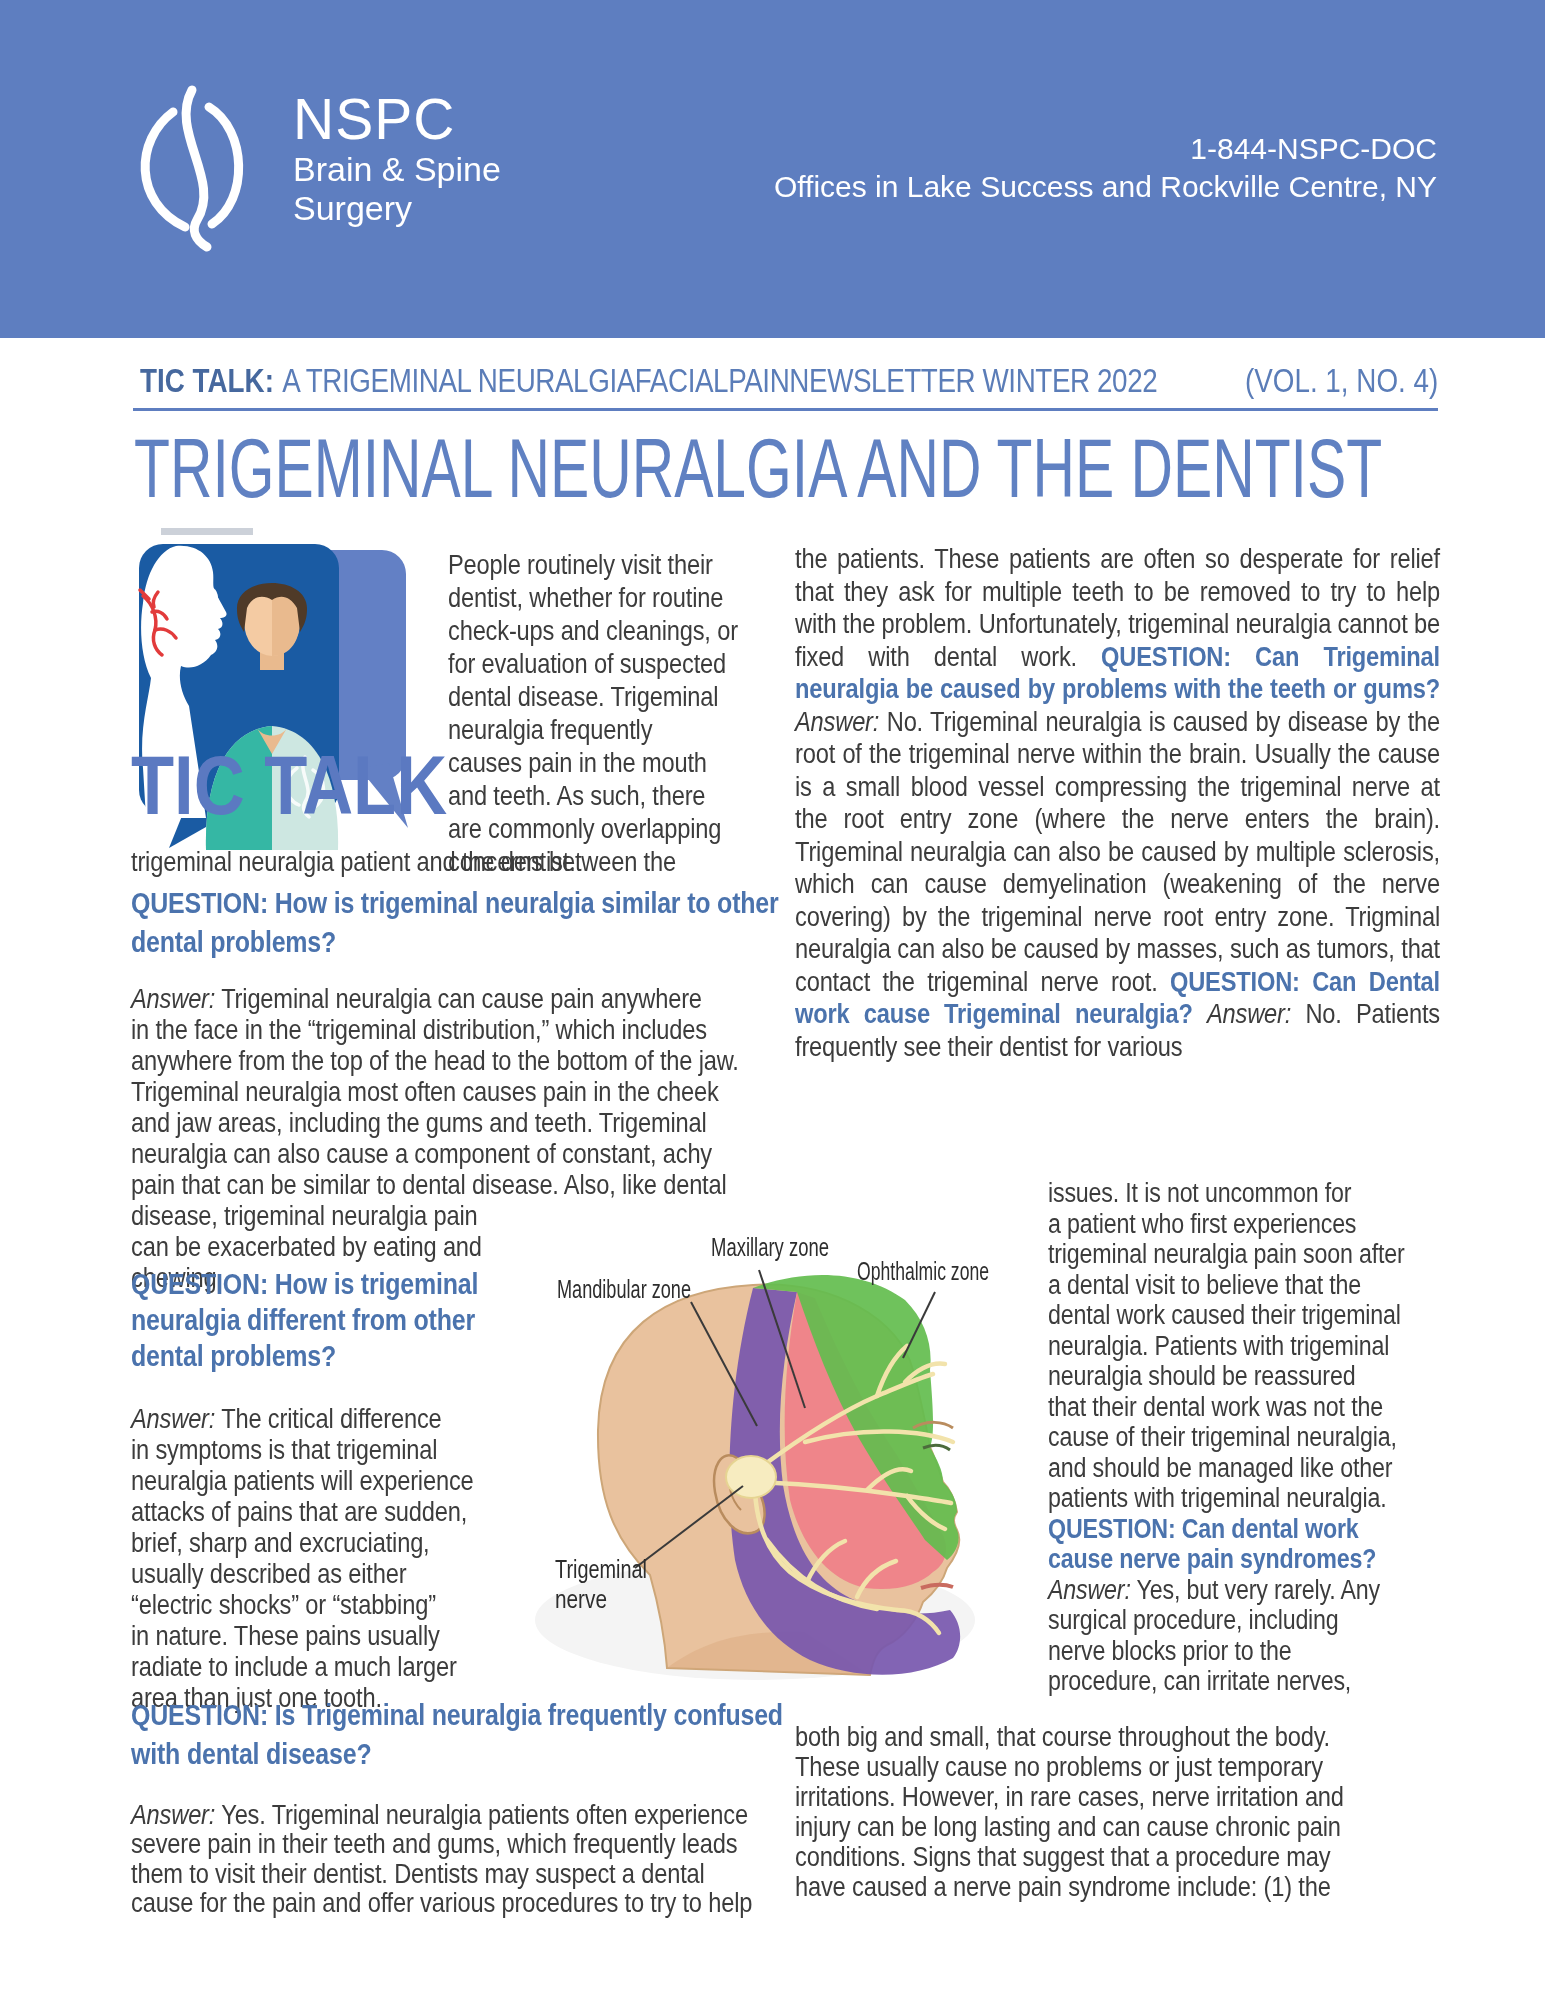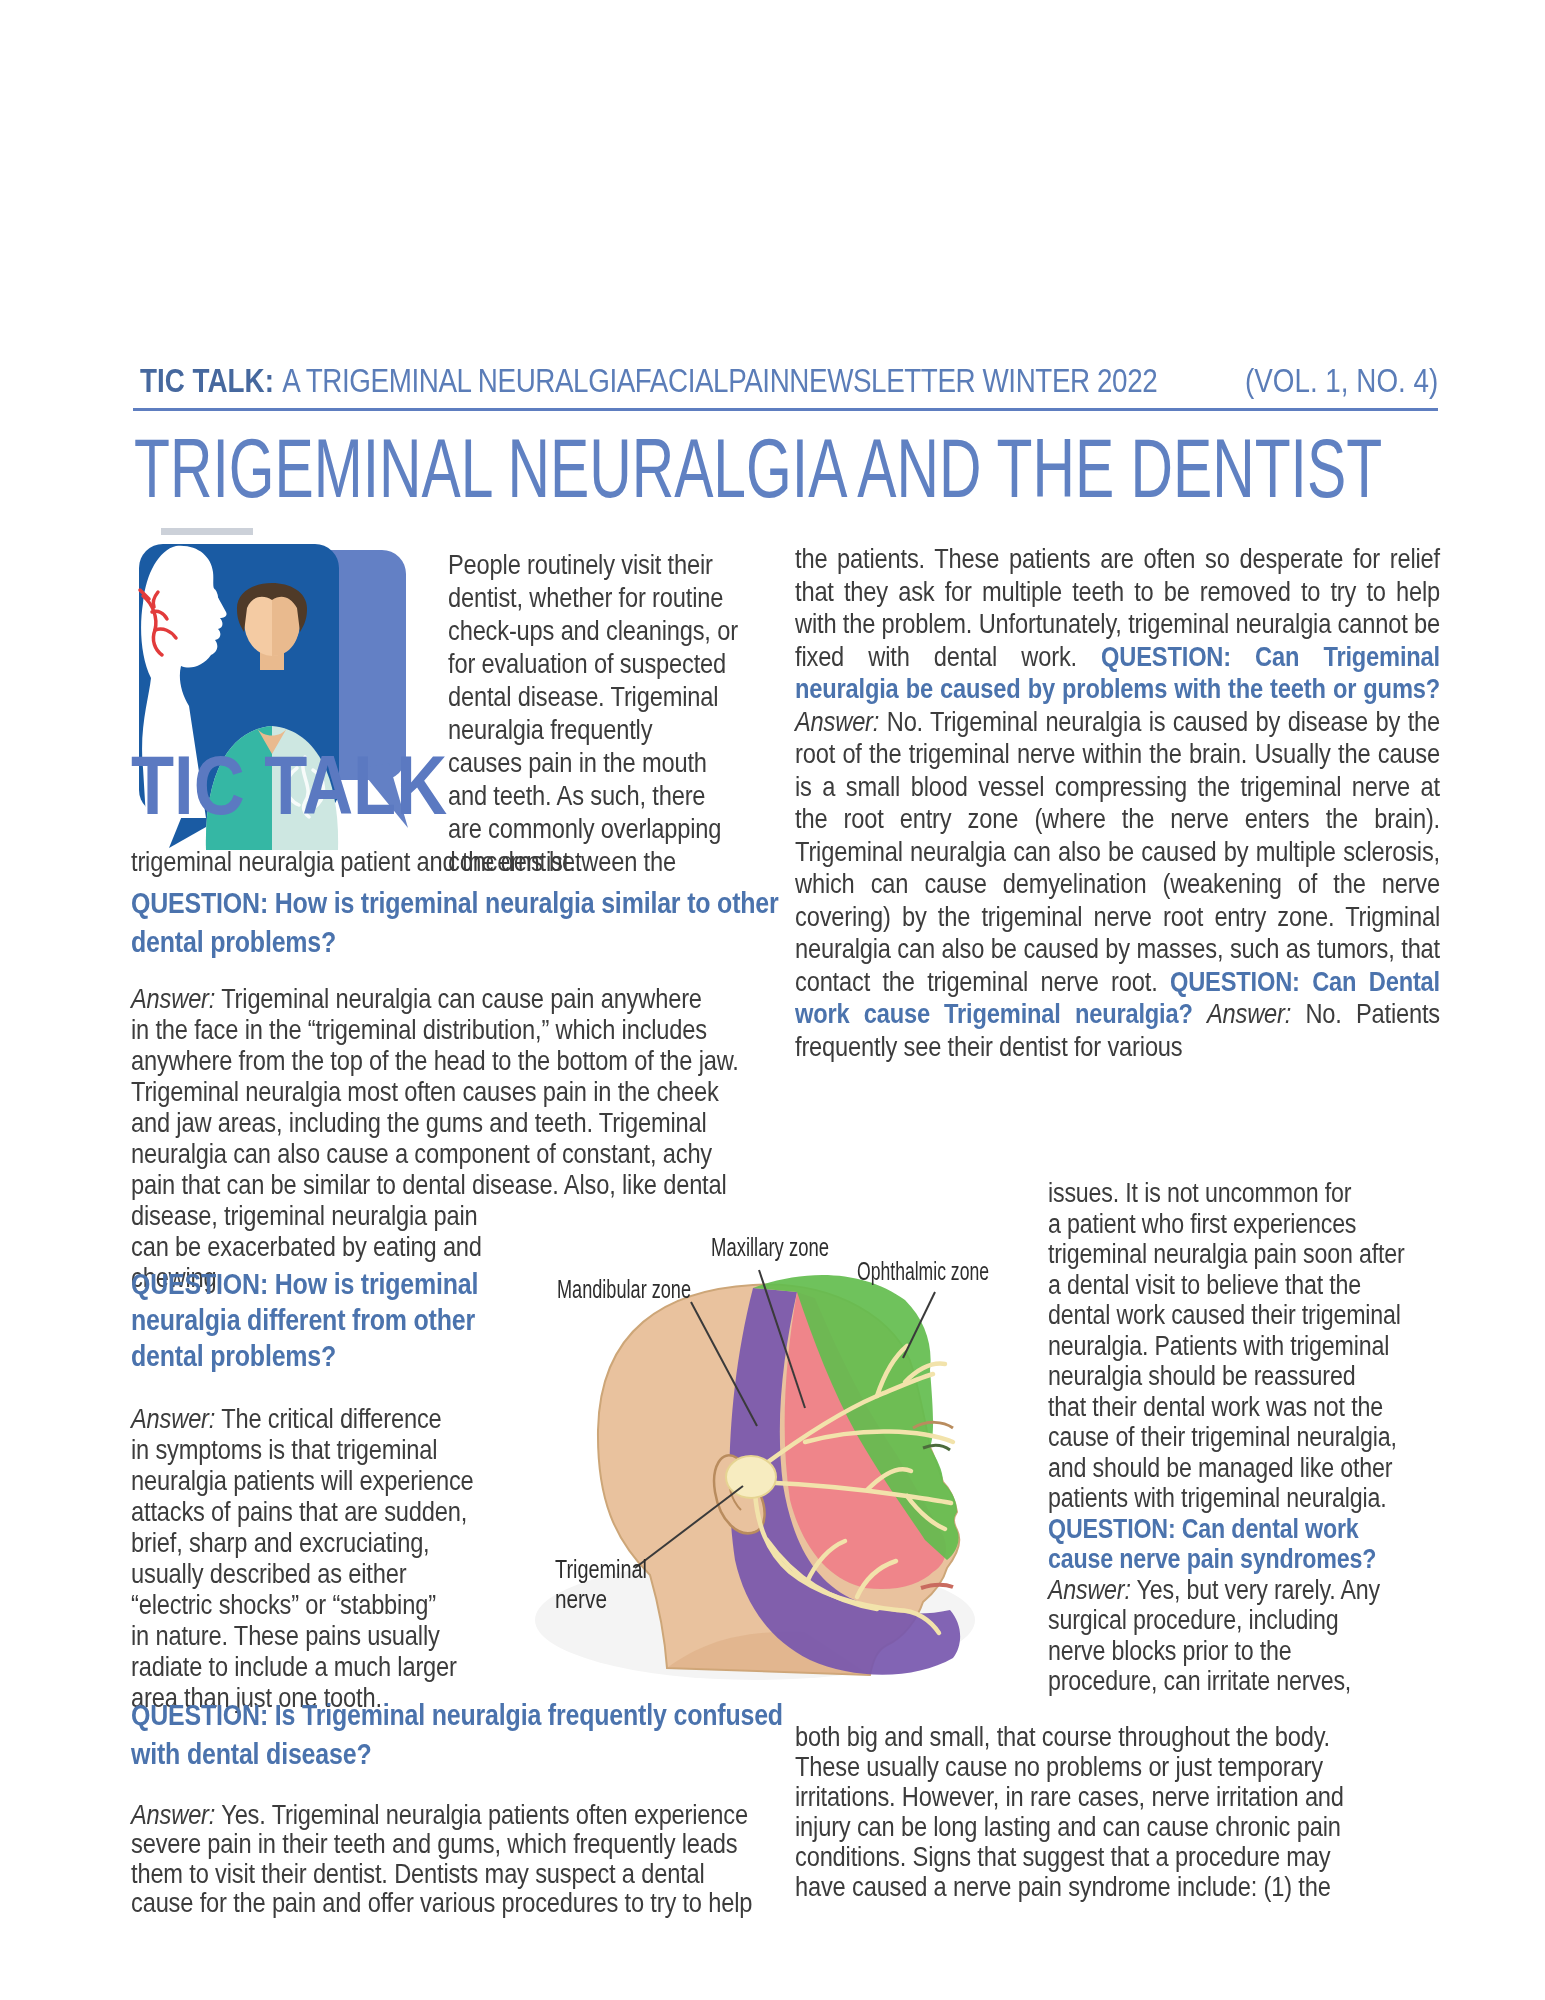--- a/index.html
+++ b/index.html
@@ -34,20 +34,38 @@
             white-space:nowrap;transform:scaleX(0.84);transform-origin:0 0;z-index:5;}
   .illu{position:absolute;left:131px;top:528px;z-index:1;}
   .diagram{position:absolute;left:505px;top:1140px;z-index:0;}
   svg text{font-family:"Liberation Sans",sans-serif;}
 </style>
 </head>
 <body>
 
 <div class="page">
 
+  <header class="banner">
+    <svg class="logo" style="position:absolute;left:127px;top:62px;" width="135" height="195" viewBox="0 0 135 195">
+      <g fill="none" stroke="#ffffff" stroke-width="9" stroke-linecap="round">
+        <path d="M 46,50 C 8,78 6,140 58,165"></path>
+        <path d="M 65,28 C 42,70 95,118 70,158 C 64,168 68,178 80,185"></path>
+        <path d="M 82,45 C 120,68 122,138 85,162"></path>
+      </g>
+    </svg>
+    <div class="brand">
+      <div class="brand-name">NSPC</div>
+      <div class="brand-sub">Brain &amp; Spine</div>
+      <div class="brand-sub">Surgery</div>
+    </div>
+    <div class="contact">
+      <div>1-844-NSPC-DOC</div>
+      <div>Offices in Lake Success and Rockville Centre, NY</div>
+    </div>
+  </header>
 
   <div class="masthead">
     <span class="mh-prefix">TIC TALK:</span>
     <span class="mh-title">A TRIGEMINAL NEURALGIAFACIALPAINNEWSLETTER WINTER 2022</span>
     <span class="mh-issue">(VOL. 1, NO. 4)</span>
   </div>
   <div class="rule"></div>
 
   <h1 class="headline">TRIGEMINAL NEURALGIA AND THE DENTIST</h1>
 

